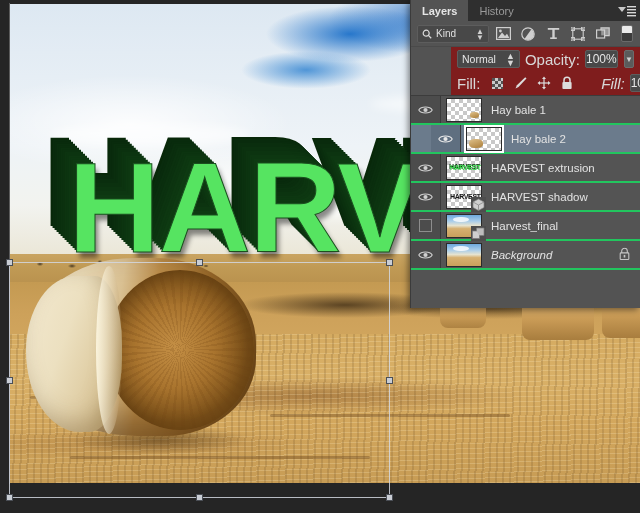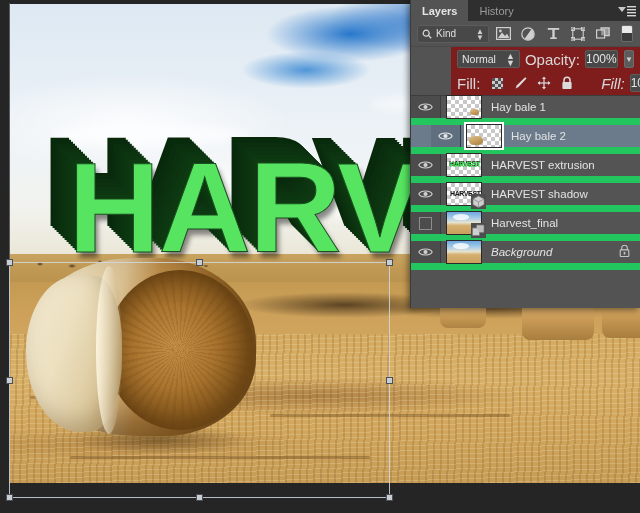--- a/index.html
+++ b/index.html
@@ -310,21 +310,21 @@
   }
 
   
   .layer-list {
     background: #454545;
     border-top: 1px solid #3c3c3c;
   }
   .layer-row {
     height: 29px;
     display: flex; align-items: center;
-    border-bottom: 7px solid #22c55e;
+    border-bottom: 2px solid #22c55e;
     background: #545454;
     position: relative;
   }
   .layer-row.selected { background: #6b7b8c; padding-left: 20px; }
   .eye-cell {
     width: 30px; height: 100%;
     display: flex; align-items: center; justify-content: center;
     background: #4c4c4c;
     border-right: 1px solid #3a3a3a;
   }

